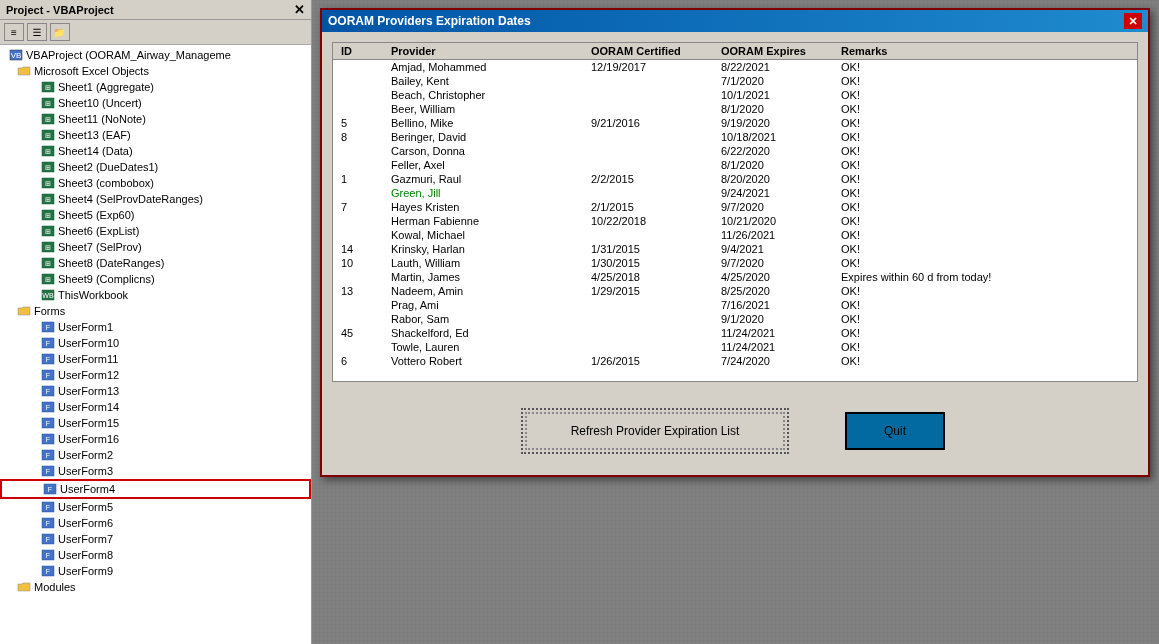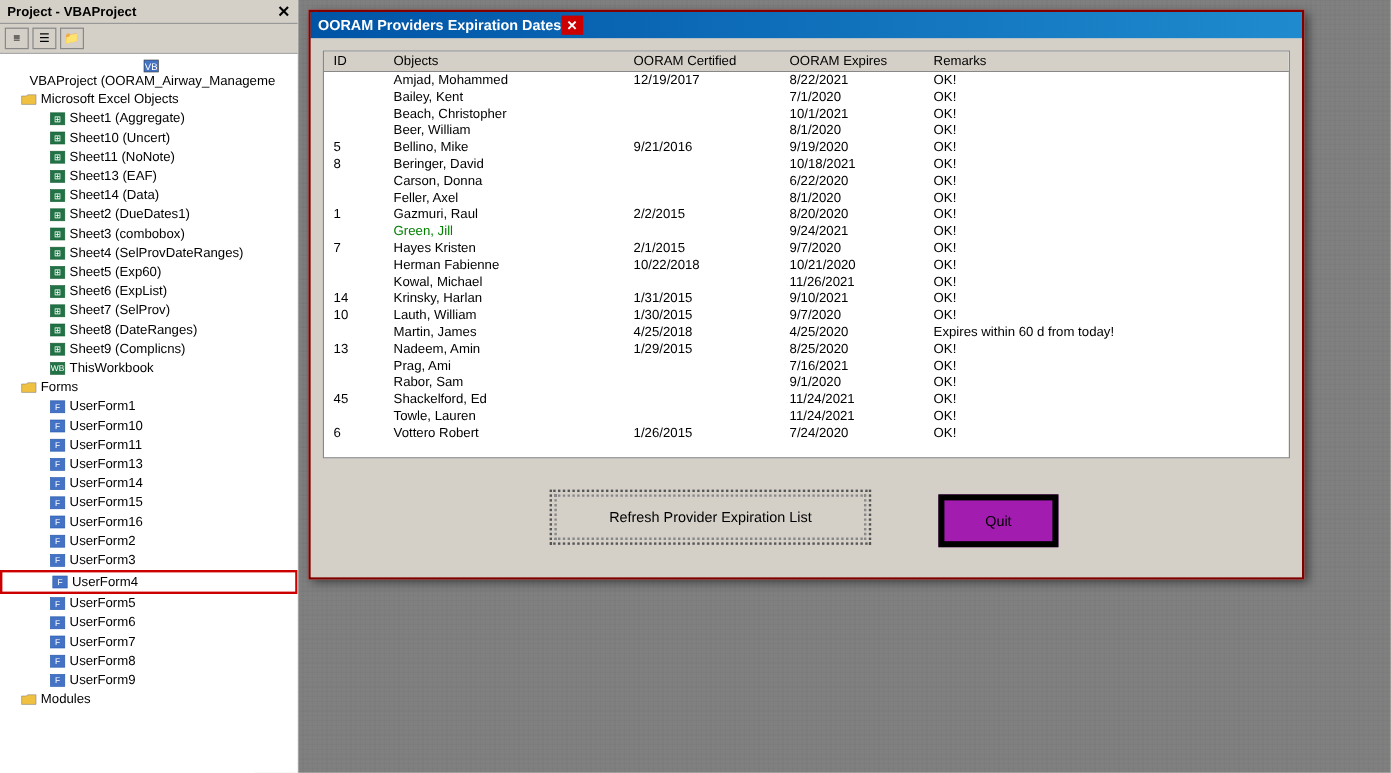--- a/index.html
+++ b/index.html
@@ -8,21 +8,21 @@
       font-size: 11px;
       background: #d4d0c8;
       width: 1159px;
       height: 644px;
       overflow: hidden;
       display: flex;
     }
 
     
     .left-panel {
-      width: 249px;
+      width: 312px;
       height: 644px;
       background: #ffffff;
       border-right: 1px solid #999;
       display: flex;
       flex-direction: column;
       flex-shrink: 0;
     }
 
     .left-panel-title {
       background: #d4d0c8;
@@ -76,21 +76,21 @@
       white-space: nowrap;
       font-size: 11px;
       color: #000;
     }
 
     .tree-item.highlighted {
       border: 2px solid #cc0000;
       background: #fff;
     }
 
-    .tree-indent-1 { padding-left: 8px; flex-direction: column; }
+    .tree-indent-1 { padding-left: 8px; }
     .tree-indent-2 { padding-left: 16px; }
     .tree-indent-3 { padding-left: 40px; }
 
     .tree-icon {
       width: 16px;
       height: 14px;
       margin-right: 2px;
       display: inline-flex;
       align-items: center;
       justify-content: center;
@@ -128,20 +128,21 @@
       background: #d4d0c8;
       border: 2px solid #800000;
       box-shadow: 3px 3px 8px rgba(0,0,0,0.5);
     }
 
     .dialog-titlebar {
       background: linear-gradient(to right, #0054a6, #1f8bce);
       color: white;
       padding: 3px 6px;
       display: flex;
+      justify-content: space-between;
       align-items: center;
       font-size: 12px;
       font-weight: bold;
     }
 
     .dialog-close-btn {
       background: #cc0000;
       color: white;
       border: none;
       width: 18px;
@@ -173,21 +174,21 @@
       width: 100%;
       border-collapse: collapse;
       font-size: 11px;
     }
 
     .data-table th {
       background: #d4d0c8;
       border-bottom: 1px solid #888;
       padding: 2px 8px;
       text-align: left;
-      font-weight: normal;
+      font-weight: bold;
       position: sticky;
       top: 0;
       z-index: 1;
     }
 
     .data-table td {
       padding: 1px 8px;
       border-bottom: none;
       vertical-align: top;
     }
@@ -213,22 +214,22 @@
       padding: 10px 30px;
       font-size: 12px;
       cursor: pointer;
       min-width: 260px;
       text-align: center;
       outline: 2px dotted #555;
       outline-offset: 2px;
     }
 
     .quit-btn {
-      background: #a21caf;
-      border: 5px solid #000000;
+      background: #0369a1;
+      border: 2px solid #000000;
       padding: 10px 30px;
       font-size: 12px;
       cursor: pointer;
       min-width: 100px;
       text-align: center;
     }
 
     
     .table-container::-webkit-scrollbar {
       width: 16px;
@@ -433,20 +434,29 @@
         </span>
         <span>UserForm11</span>
       </div>
       <div class="tree-item tree-indent-3">
         <span class="tree-icon">
           <svg width="14" height="12" viewBox="0 0 14 12">
             <rect x="1" y="1" width="12" height="10" fill="#4472c4" stroke="#2255aa" stroke-width="0.5"></rect>
             <text x="7" y="8.5" text-anchor="middle" font-size="7" fill="white">F</text>
           </svg>
         </span>
+        <span>UserForm12</span>
+      </div>
+      <div class="tree-item tree-indent-3">
+        <span class="tree-icon">
+          <svg width="14" height="12" viewBox="0 0 14 12">
+            <rect x="1" y="1" width="12" height="10" fill="#4472c4" stroke="#2255aa" stroke-width="0.5"></rect>
+            <text x="7" y="8.5" text-anchor="middle" font-size="7" fill="white">F</text>
+          </svg>
+        </span>
         <span>UserForm13</span>
       </div>
       <div class="tree-item tree-indent-3">
         <span class="tree-icon">
           <svg width="14" height="12" viewBox="0 0 14 12">
             <rect x="1" y="1" width="12" height="10" fill="#4472c4" stroke="#2255aa" stroke-width="0.5"></rect>
             <text x="7" y="8.5" text-anchor="middle" font-size="7" fill="white">F</text>
           </svg>
         </span>
         <span>UserForm14</span>
@@ -557,21 +567,21 @@
     <div class="dialog-titlebar">
       <span>OORAM Providers Expiration Dates</span>
       <button class="dialog-close-btn">✕</button>
     </div>
     <div class="dialog-content">
       <div class="table-container">
         <table class="data-table">
           <thead>
             <tr>
               <th class="col-id">ID</th>
-              <th class="col-provider">Objects</th>
+              <th class="col-provider">Provider</th>
               <th class="col-certified">OORAM Certified</th>
               <th class="col-expires">OORAM Expires</th>
               <th class="col-remarks">Remarks</th>
             </tr>
           </thead>
           <tbody id="table-body">
           <tr>
                 <td></td>
                 <td>Amjad, Mohammed</td>
                 <td>12/19/2017</td>
@@ -659,21 +669,21 @@
                 <td></td>
                 <td>Kowal, Michael</td>
                 <td></td>
                 <td>11/26/2021</td>
                 <td>OK!</td>
               </tr>
               <tr>
                 <td>14</td>
                 <td>Krinsky, Harlan</td>
                 <td>1/31/2015</td>
-                <td>9/10/2021</td>
+                <td>9/4/2021</td>
                 <td>OK!</td>
               </tr>
               <tr>
                 <td>10</td>
                 <td>Lauth, William</td>
                 <td>1/30/2015</td>
                 <td>9/7/2020</td>
                 <td>OK!</td>
               </tr>
               <tr>

